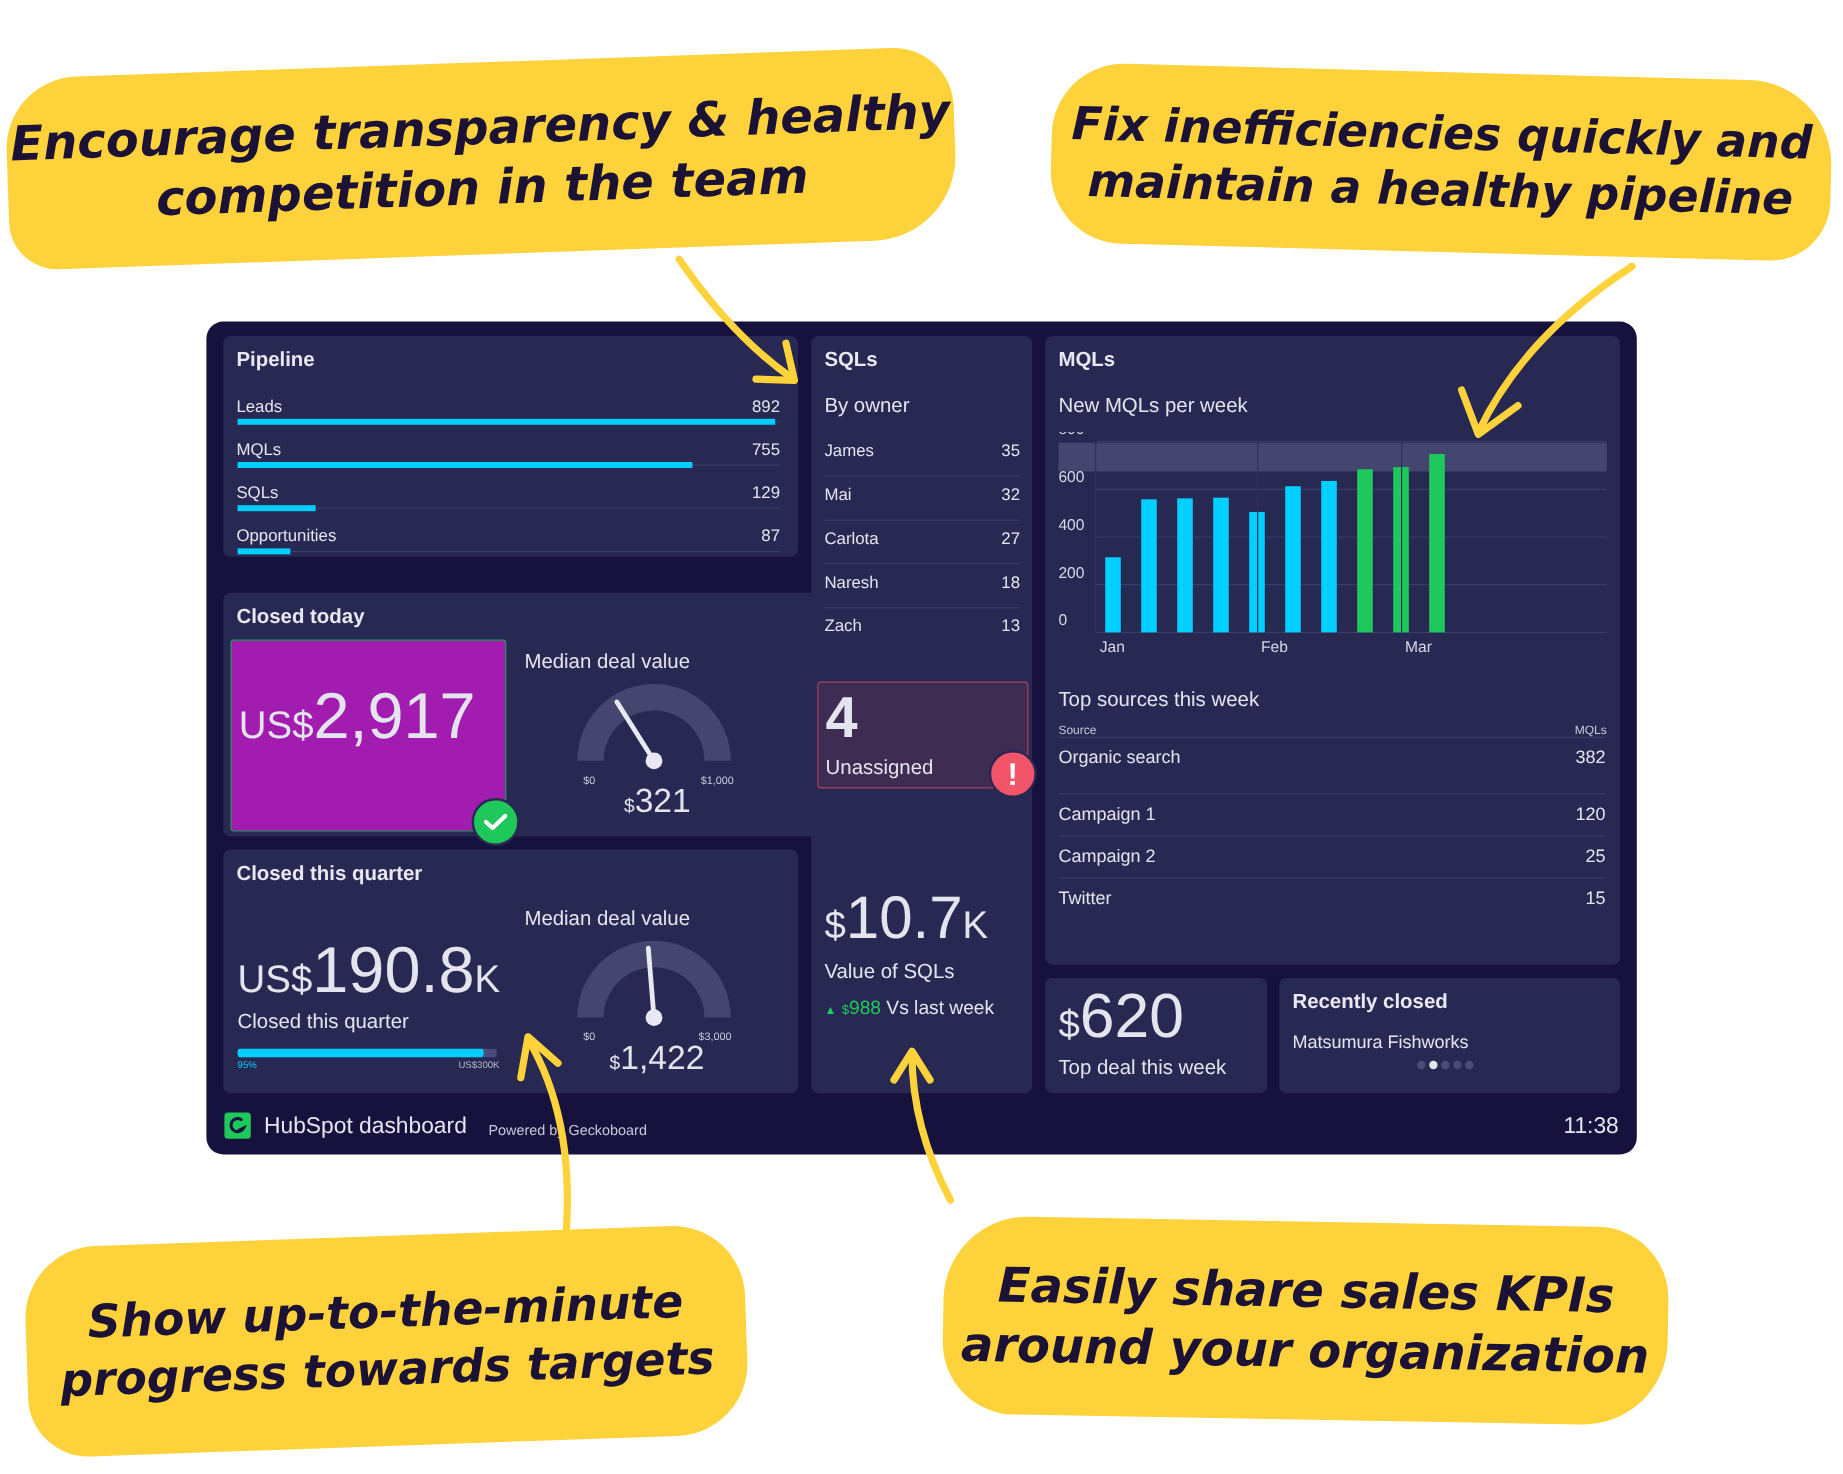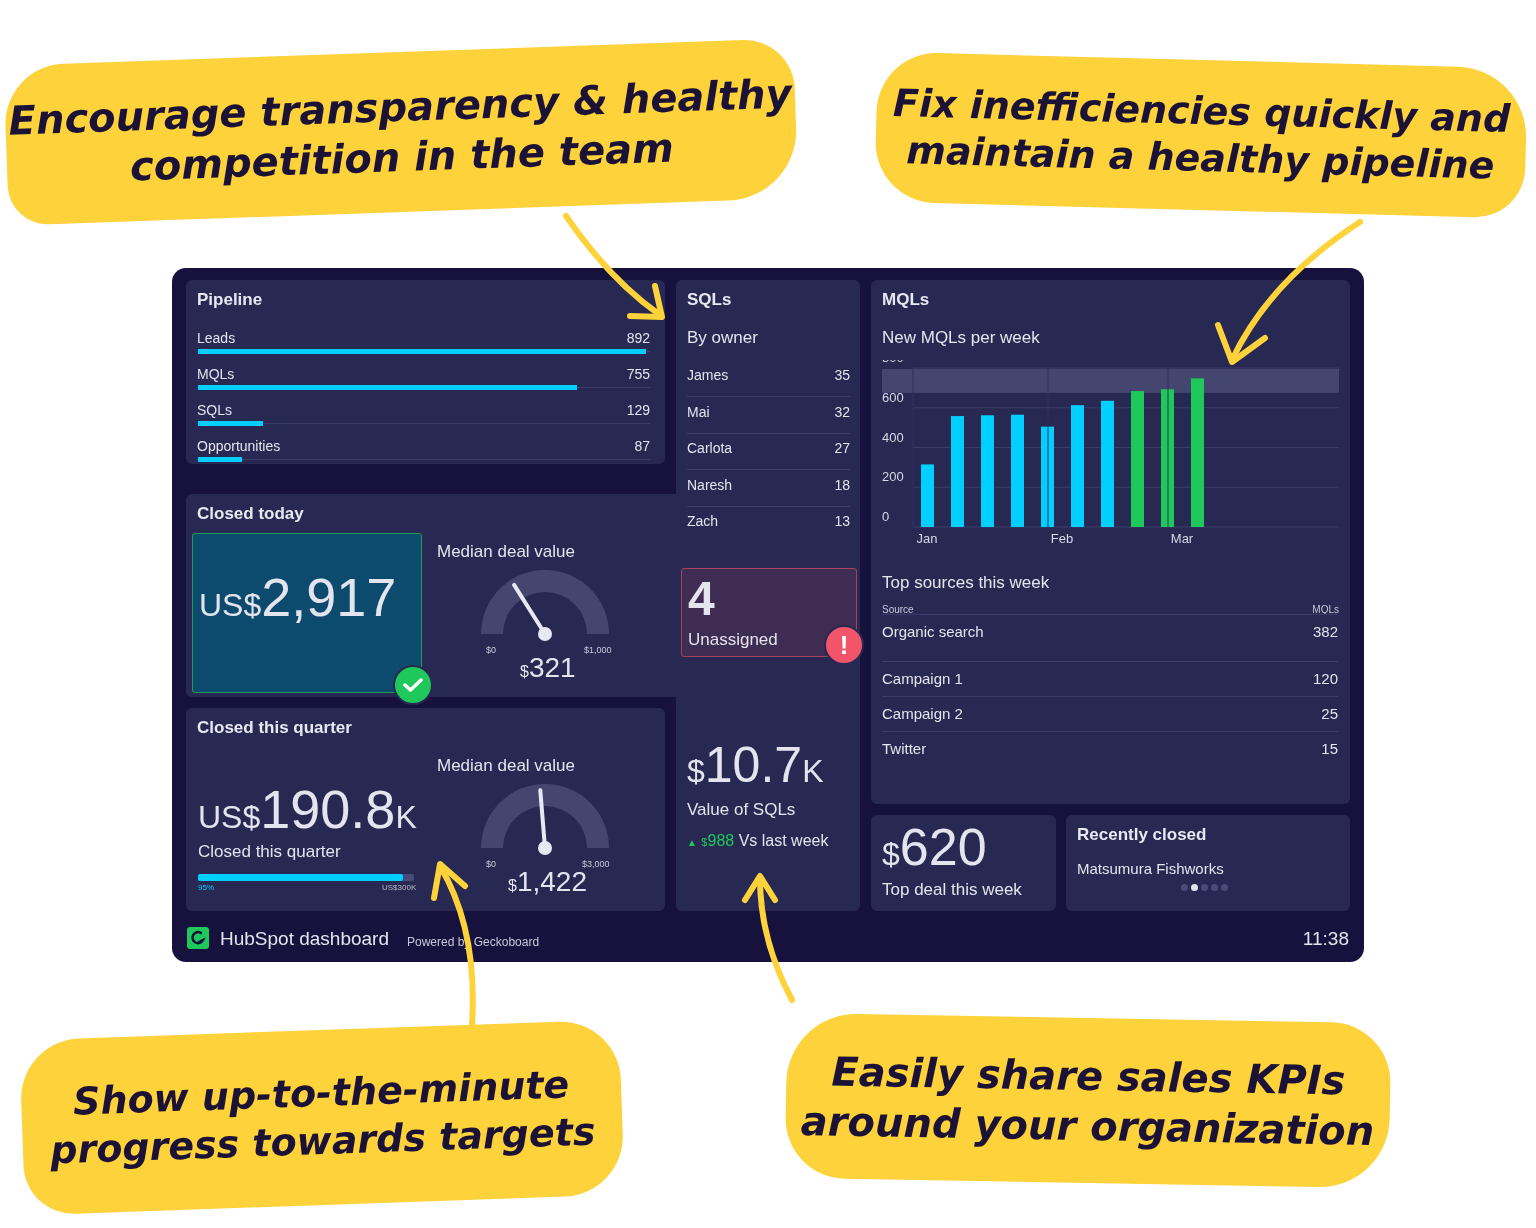--- a/index.html
+++ b/index.html
@@ -20,21 +20,21 @@
   
   #pipeline{left:14px;top:12px;width:479px;height:184px;}
   .prow{position:absolute;left:11px;width:453px;}
   .prow .lbl{position:absolute;left:0;top:0;font-size:14px;}
   .prow .val{position:absolute;right:0;top:0;font-size:14px;}
   .prow .track{position:absolute;left:0;top:21px;width:453px;height:1px;background:#3a3c6a;}
   .prow .bar{position:absolute;left:1px;top:19px;height:5px;background:#00cfff;}
 
   
   #today{left:14px;top:226px;width:557px;height:203px;}
-  #today .bigbox{position:absolute;left:6px;top:39px;width:228px;height:158px;background:#0c4a6e;border:1px solid #1f9a5a;border-radius:3px;text-decoration:underline;}
+  #today .bigbox{position:absolute;left:6px;top:39px;width:228px;height:158px;background:#a21caf;border:1px solid #1f9a5a;border-radius:3px;text-decoration:underline;}
   .bigval{position:absolute;color:#e4e4ee;white-space:nowrap;}
   .bigval .cur{font-size:32px;}
   .bigval .num{font-size:54px;}
   .check{position:absolute;width:36px;height:36px;border-radius:50%;background:#1ec85a;border:2px solid #282952;display:flex;align-items:center;justify-content:center;}
   .gaugetitle{position:absolute;font-size:17px;color:#e4e4ee;}
   .gmin,.gmax{position:absolute;font-size:9px;color:#c8c8da;}
   .gval{position:absolute;font-size:28px;color:#e4e4ee;white-space:nowrap;}
   .gval .s{font-size:16px;}
 
   

